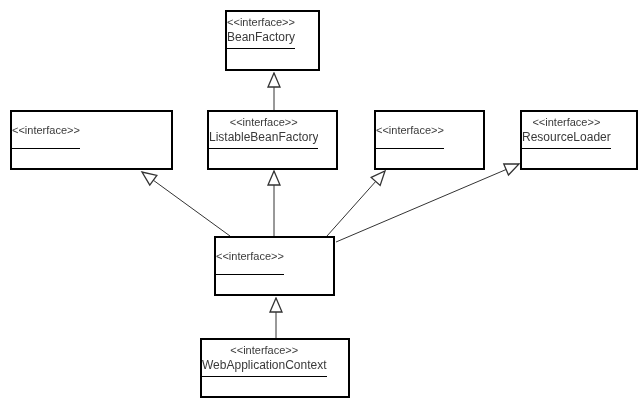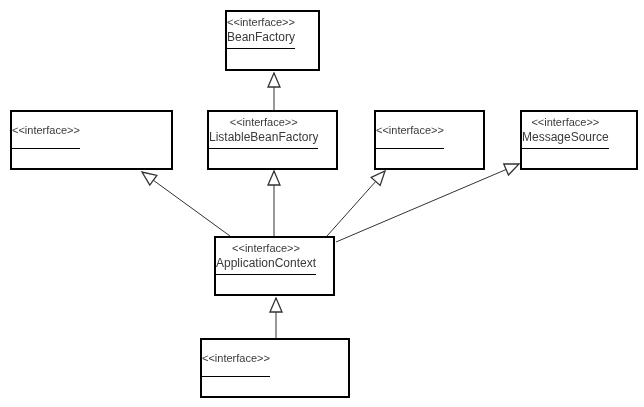--- a/index.html
+++ b/index.html
@@ -119,36 +119,36 @@
     <div class="uml-name-compartment">
       <span class="uml-stereotype">&lt;&lt;interface&gt;&gt;</span>
     </div>
     <div class="uml-attr-compartment"></div>
     <div class="uml-ops-compartment"></div>
   </div>
 
   <div class="uml-box" id="box-resource-loader">
     <div class="uml-name-compartment">
       <span class="uml-stereotype">&lt;&lt;interface&gt;&gt;</span>
-      <span class="uml-class-name">MessageSource</span>
+      <span class="uml-class-name">ResourceLoader</span>
     </div>
     <div class="uml-attr-compartment"></div>
     <div class="uml-ops-compartment"></div>
   </div>
 
   <div class="uml-box" id="box-application-context">
     <div class="uml-name-compartment">
       <span class="uml-stereotype">&lt;&lt;interface&gt;&gt;</span>
-      <span class="uml-class-name">ApplicationContext</span>
     </div>
     <div class="uml-attr-compartment"></div>
     <div class="uml-ops-compartment"></div>
   </div>
 
   <div class="uml-box" id="box-web-application-context">
     <div class="uml-name-compartment">
       <span class="uml-stereotype">&lt;&lt;interface&gt;&gt;</span>
+      <span class="uml-class-name">WebApplicationContext</span>
     </div>
     <div class="uml-attr-compartment"></div>
     <div class="uml-ops-compartment"></div>
   </div>
 
 </div>
 
 </body></html>

